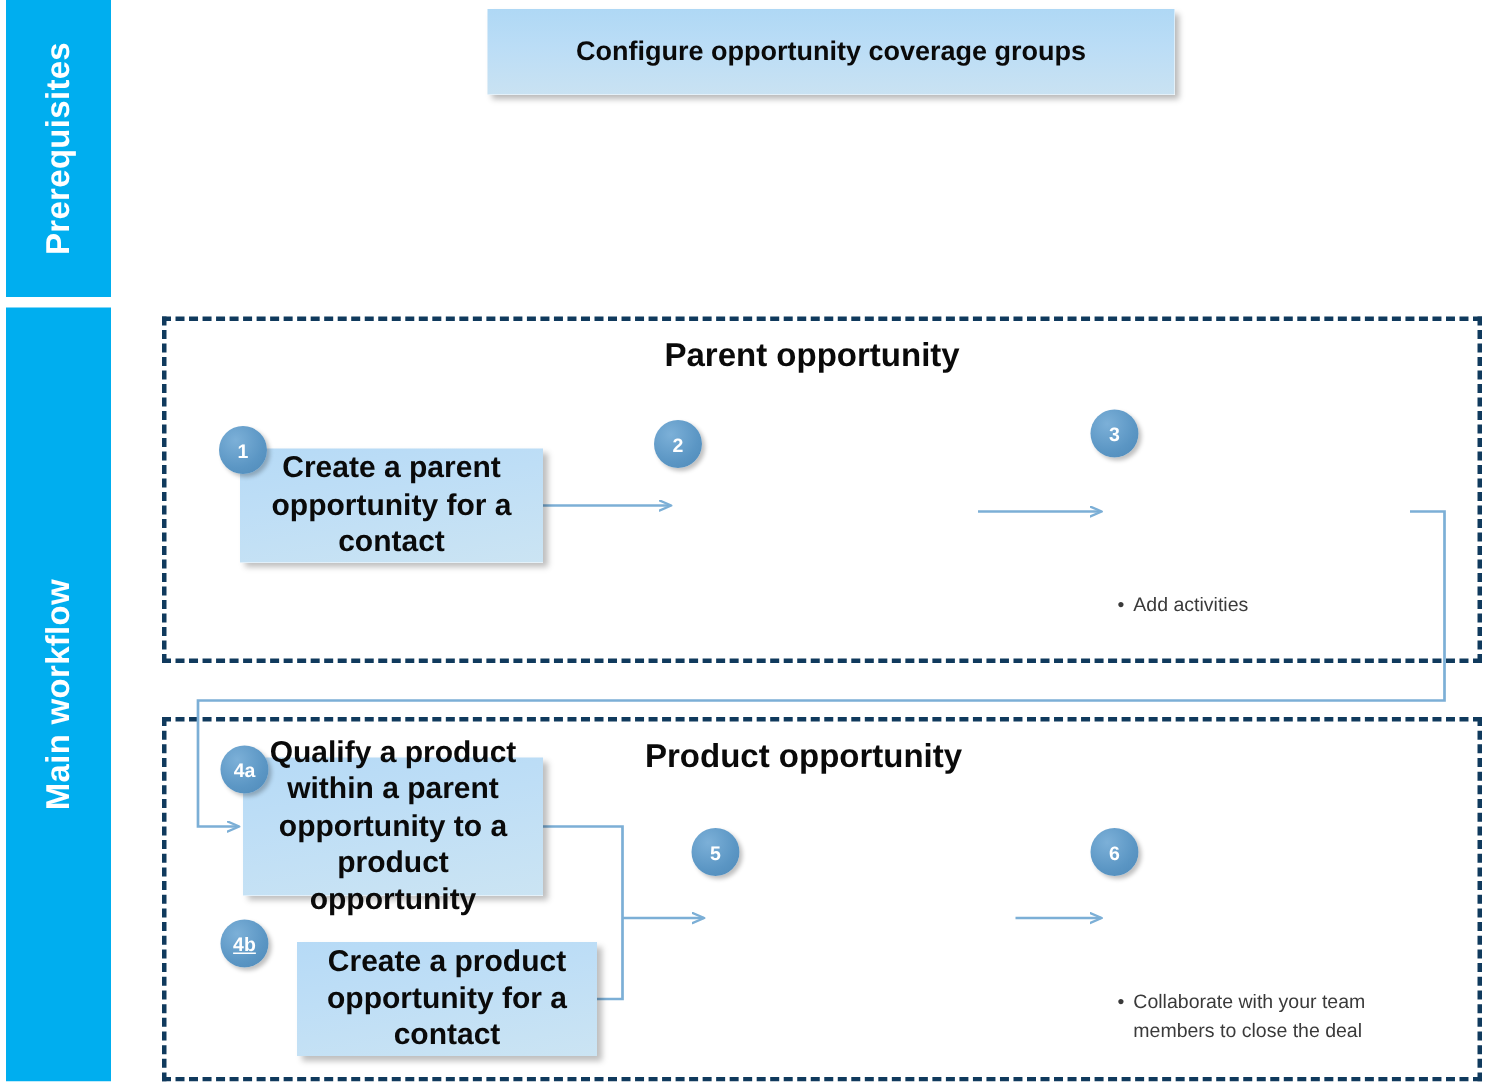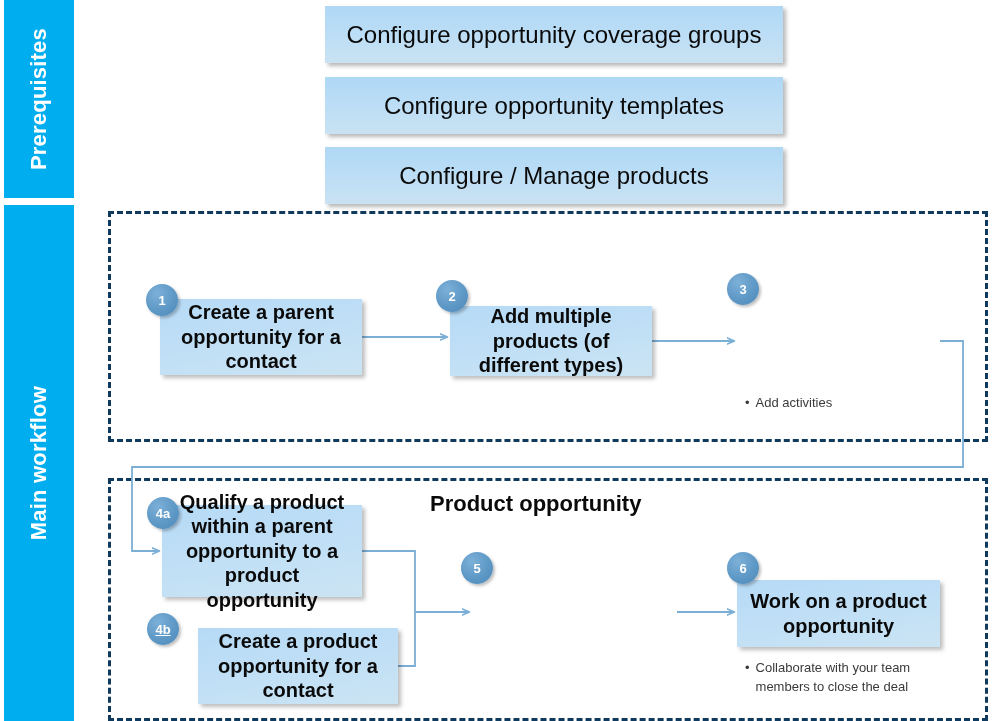--- a/index.html
+++ b/index.html
@@ -31,21 +31,21 @@
   
   .prereq-box{
     position:absolute;
     left:325px;width:458px;height:57px;
     background:linear-gradient(180deg,#AFD8F5 0%,#BBDDF6 45%,#C9E2F2 100%);
     box-shadow:3px 3px 4px rgba(0,0,0,.28);
     display:flex;align-items:center;justify-content:center;
     text-align:center;
   }
   .prereq-box .ptext{
-    font-size:24px;font-weight:normal;color:#0a0a0a;line-height:1.15;
+    font-size:18px;font-weight:bold;color:#0a0a0a;line-height:1.15;
   }
   #prereq-0{top:6px;}
   #prereq-1{top:77px;}
   #prereq-2{top:147px;}
 
   
   .group{
     position:absolute;
     border:3px dashed #103A5D;
     box-sizing:border-box;
@@ -125,30 +125,25 @@
   <div class="sidebar-bar" id="bar-prereq">
     <span class="bar-label">Prerequisites</span>
   </div>
   <div class="sidebar-bar" id="bar-main">
     <span class="bar-label">Main workflow</span>
   </div>
 
   <div class="prereq-box" id="prereq-0">
     <span class="ptext">Configure opportunity coverage groups</span>
   </div>
-  <div class="prereq-box" id="prereq-1">
-    <span class="ptext">Configure opportunity templates</span>
-  </div>
-  <div class="prereq-box" id="prereq-2">
-    <span class="ptext">Configure / Manage products</span>
-  </div>
 
   <div class="group" id="group-parent"></div>
   <div class="group" id="group-product"></div>
 
+  <div class="group-title" id="title-parent">Parent opportunity</div>
   <div class="group-title" id="title-product">Product opportunity</div>
 
   <svg class="connectors" viewBox="0 0 997 721">
     <defs>
       <marker id="arrow" markerWidth="9" markerHeight="9" refX="7.5" refY="4" orient="auto" markerUnits="userSpaceOnUse">
         <path d="M0,0.6 L8,4 L0,7.4" fill="none" stroke="#7CAFD6" stroke-width="1.6" stroke-linecap="round" stroke-linejoin="round"></path>
       </marker>
     </defs>
     <g stroke="#7CAFD6" stroke-width="1.8" fill="none">
 
@@ -167,23 +162,20 @@
       <line x1="677" y1="612" x2="734" y2="612" marker-end="url(#arrow)"></line>
     </g>
   </svg>
 
   <div class="badge" id="badge-1">1</div>
   <div class="step-box" id="step-1">
     <span class="stext">Create a parent opportunity for a contact</span>
   </div>
 
   <div class="badge" id="badge-2">2</div>
-  <div class="step-box" id="step-2">
-    <span class="stext">Add multiple products (of different types)</span>
-  </div>
 
   <div class="badge" id="badge-3">3</div>
 
   <div class="bullet-note" id="note-parent">
     <span class="dot">•</span>
     <span>Add activities</span>
   </div>
 
   <div class="badge" id="badge-4a">4a</div>
   <div class="step-box" id="step-4a">
@@ -191,22 +183,19 @@
   </div>
 
   <div class="badge" id="badge-4b">4b</div>
   <div class="step-box" id="step-4b">
     <span class="stext">Create a product opportunity for a contact</span>
   </div>
 
   <div class="badge" id="badge-5">5</div>
 
   <div class="badge" id="badge-6">6</div>
-  <div class="step-box" id="step-6">
-    <span class="stext">Work on a product opportunity</span>
-  </div>
 
   <div class="bullet-note" id="note-product">
     <span class="dot">•</span>
     <span>Collaborate with your team members to close the deal</span>
   </div>
 
 </div>
 
 </body></html>

